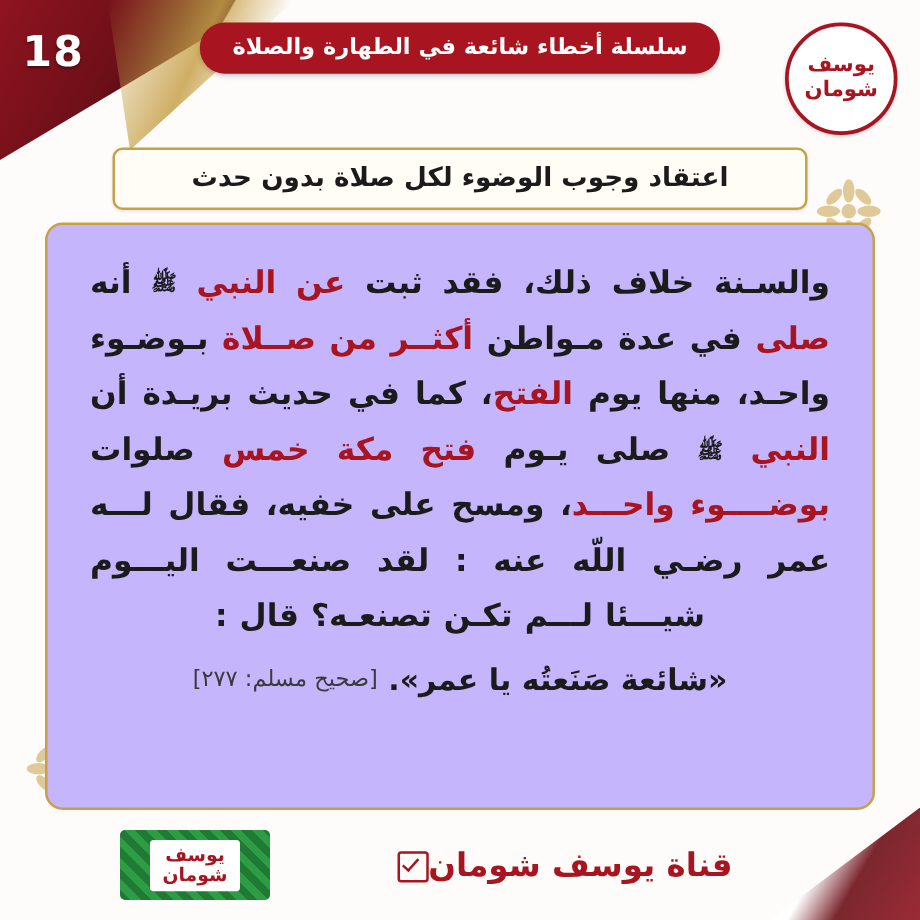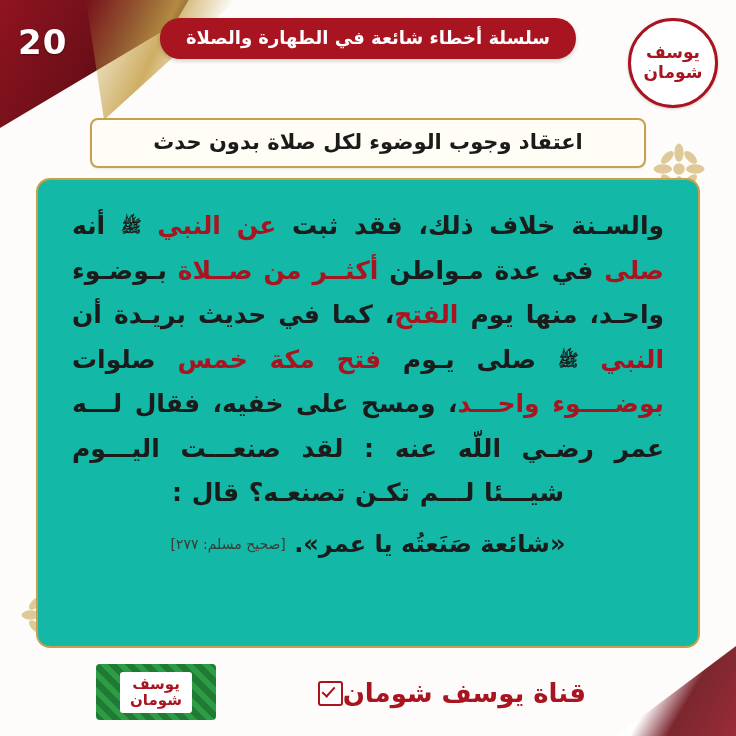--- a/index.html
+++ b/index.html
@@ -114,21 +114,21 @@
 
   
   .body-frame {
     position: absolute;
     top: 178px;
     left: 36px;
     width: 664px;
     height: 470px;
     border: 2px solid #c7a14a;
     border-radius: 14px;
-    background: #14b8a6;
+    background: #c4b5fd;
     box-sizing: border-box;
     padding: 24px 34px 10px;
   }
   .body-text {
     color: #1b1b1b;
     font-size: 25px;
     font-weight: bold;
     line-height: 1.78;
     text-align: justify;
     text-align-last: center;
@@ -142,21 +142,21 @@
     vertical-align: 2px;
   }
   .hadith-line {
     margin-top: 14px;
     text-align: center;
     font-size: 24px;
     font-weight: bold;
     color: #1b1b1b;
   }
   .source {
-    font-size: 14px;
+    font-size: 18px;
     color: #3a3a3a;
     font-weight: normal;
     vertical-align: 3px;
   }
 
   
   .ornament {
     position: absolute;
     width: 58px;
     height: 58px;
@@ -231,21 +231,21 @@
 </style>
 </head>
 <body>
 
 <div class="card">
 
   <div class="corner-tl"></div>
   <div class="gold-streak"></div>
   <div class="corner-br"></div>
 
-  <div class="issue-number">20</div>
+  <div class="issue-number">18</div>
 
   <div class="series-banner">سلسلة أخطاء شائعة في الطهارة والصلاة</div>
 
   <div class="seal">
     <span>يوسف</span>
     <span>شومان</span>
   </div>
 
   <div class="title-ribbon">اعتقاد وجوب الوضوء لكل صلاة بدون حدث</div>
 

